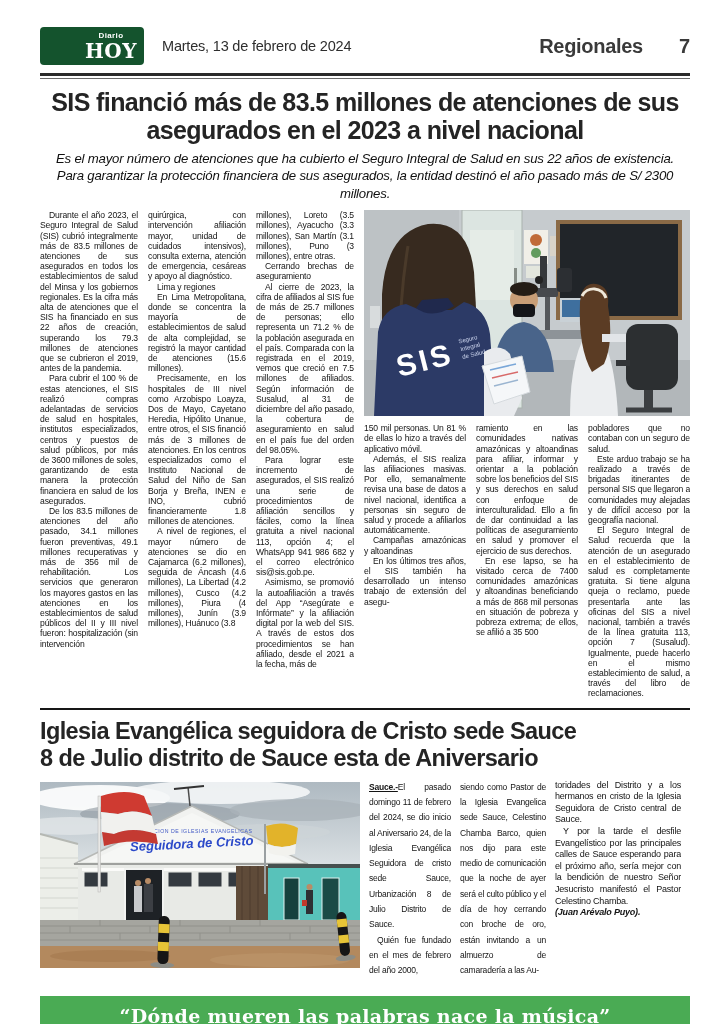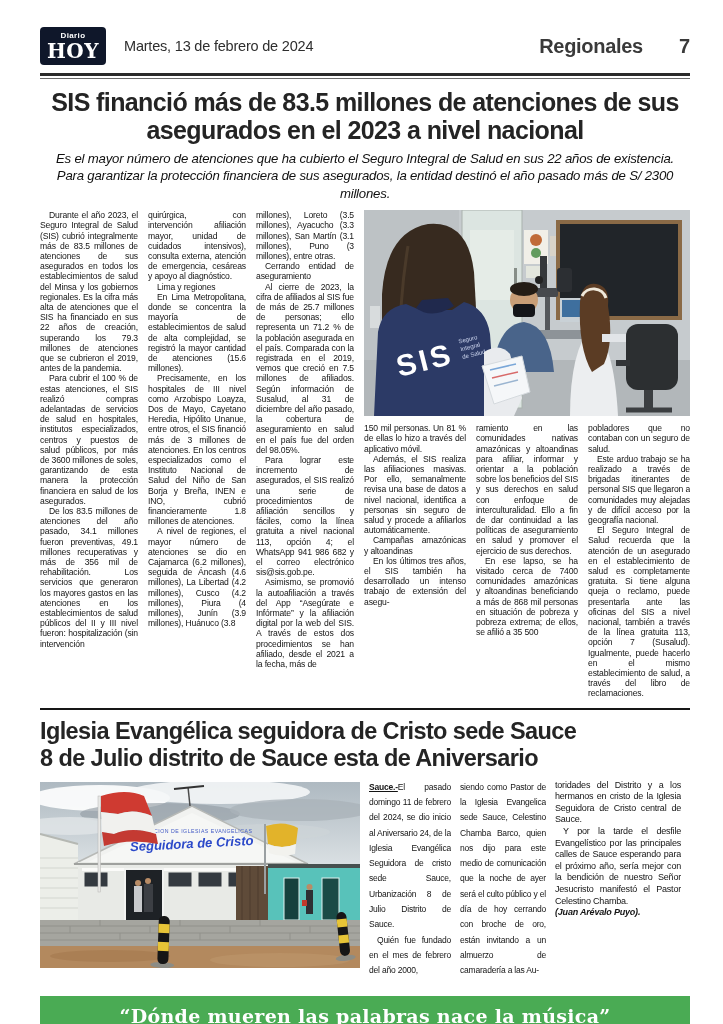--- a/index.html
+++ b/index.html
@@ -1,22 +1,22 @@
 <!DOCTYPE html>
 <html lang="es"><head>
 <meta charset="utf-8">
 <style>
   html,body{margin:0;padding:0;background:#9a9a9a;}
   .page{position:relative;width:723px;height:1024px;background:#ffffff;margin:0 auto;
         font-family:"Liberation Sans",sans-serif;color:#1c1c1c;box-sizing:border-box;
         padding:24px 33px 0 40px;overflow:hidden;}
   
   .hdr{display:flex;align-items:center;height:44px;}
-  .logo{width:66px;height:38px;background:#0f172a;border-radius:4px;color:#fff;
-        display:flex;flex-direction:column;align-items:center;justify-content:center;line-height:1;flex:none;}
+  .logo{width:66px;height:38px;background:#14532d;border-radius:4px;color:#fff;
+        display:flex;flex-direction:column;align-items:center;justify-content:center;line-height:1;flex:none;padding-left:38px;}
   .logo-top{font-size:8px;font-weight:bold;letter-spacing:.4px;}
   .logo-main{font-family:"DejaVu Serif",serif;font-weight:bold;font-size:20px;margin-top:1px;letter-spacing:.5px;}
   .date{margin-left:18px;font-size:14.5px;color:#2e2e2e;letter-spacing:-0.2px;}
   .hdr-right{margin-left:auto;display:flex;align-items:center;gap:36px;}
   .section{font-size:20px;font-weight:bold;color:#3a3a3a;letter-spacing:-0.3px;}
   .pageno{font-size:20px;font-weight:bold;color:#3a3a3a;}
   .rule-thick{border-top:3px solid #2b2b2b;margin-top:5px;}
   .rule-thin{border-top:1px solid #6a6a6a;margin-top:2px;}
   
   h1.a1{margin:9px 4px 0;font-size:25px;line-height:1.13;text-align:center;color:#242424;letter-spacing:-0.6px;}
@@ -81,21 +81,21 @@
       </div>
       <div class="col">
         <p class="cont">quirúrgica, con intervención afiliación mayor, unidad de cuidados intensivos), consulta externa, atención de emergencia, cesáreas y apoyo al diagnóstico.</p>
         <p>Lima y regiones</p>
         <p>En Lima Metropolitana, donde se concentra la mayoría de establecimientos de salud de alta complejidad, se registró la mayor cantidad de atenciones (15.6 millones).</p>
         <p>Precisamente, en los hospitales de III nivel como Arzobispo Loayza, Dos de Mayo, Cayetano Heredia, Hipólito Unanue, entre otros, el SIS financió más de 3 millones de atenciones. En los centros especializados como el Instituto Nacional de Salud del Niño de San Borja y Breña, INEN e INO, cubrió financieramente 1.8 millones de atenciones.</p>
         <p>A nivel de regiones, el mayor número de atenciones se dio en Cajamarca (6.2 millones), seguida de Áncash (4.6 millones), La Libertad (4.2 millones), Cusco (4.2 millones), Piura (4 millones), Junín (3.9 millones), Huánuco (3.8</p>
       </div>
       <div class="col">
         <p class="cont">millones), Loreto (3.5 millones), Ayacucho (3.3 millones), San Martín (3.1 millones), Puno (3 millones), entre otras.</p>
-        <p>Cerrando entidad de aseguramiento</p>
+        <p>Cerrando brechas de aseguramiento</p>
         <p>Al cierre de 2023, la cifra de afiliados al SIS fue de más de 25.7 millones de personas; ello representa un 71.2 % de la población asegurada en el país. Comparada con la registrada en el 2019, vemos que creció en 7.5 millones de afiliados. Según información de Susalud, al 31 de diciembre del año pasado, la cobertura de aseguramiento en salud en el país fue del orden del 98.05%.</p>
         <p>Para lograr este incremento de asegurados, el SIS realizó una serie de procedimientos de afiliación sencillos y fáciles, como la línea gratuita a nivel nacional 113, opción 4; el WhatsApp 941 986 682 y el correo electrónico sis@sis.gob.pe.</p>
         <p>Asimismo, se promovió la autoafiliación a través del App “Asegúrate e Infórmate” y la afiliación digital por la web del SIS. A través de estos dos procedimientos se han afiliado, desde el 2021 a la fecha, más de</p>
       </div>
     </div>
 
     <div class="a1-right">
 
       <svg class="photo1" viewBox="0 0 326 206">
         <rect width="326" height="206" fill="#c6cbce"></rect>

